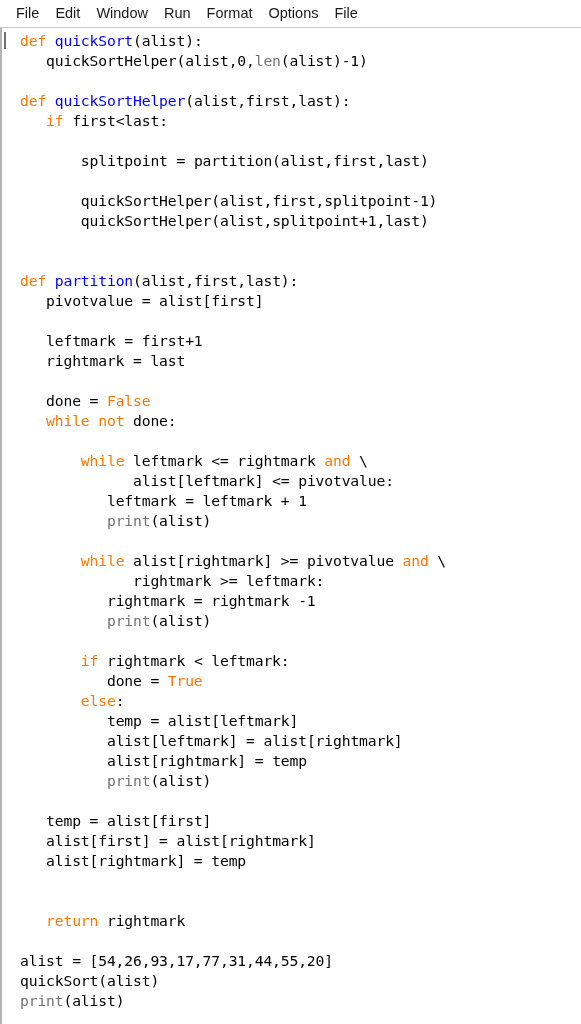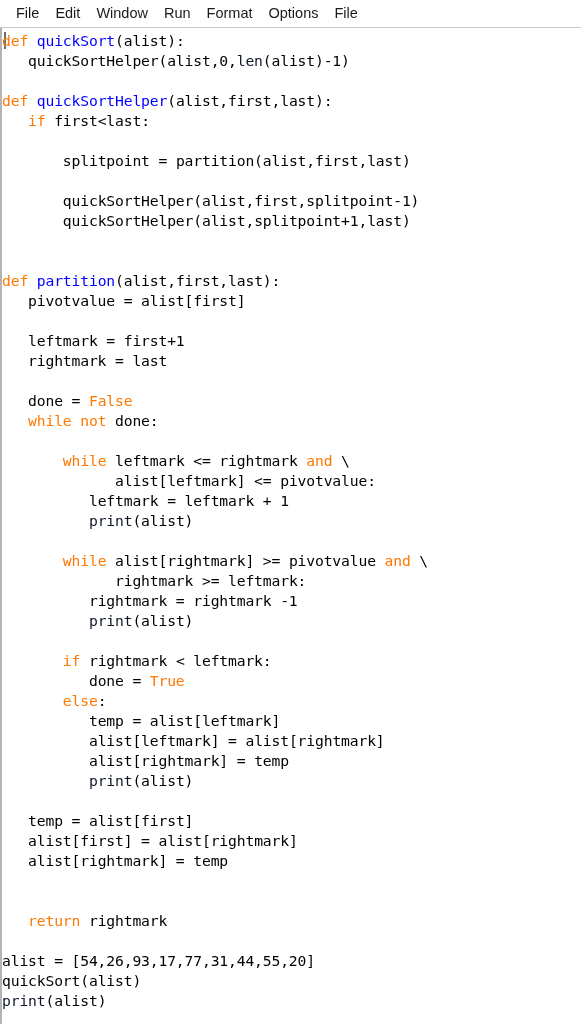--- a/index.html
+++ b/index.html
@@ -52,36 +52,36 @@
     background: #ffffff;
     border-left: 2px solid #b4b4b4;
     box-sizing: border-box;
     overflow: hidden;
   }
   #code {
     position: absolute;
     top: 0;
     left: 0;
     right: 16px;
-    padding: 3px 0 0 0;
+    padding: 3px 0 0 18px;
     margin: 0;
     font-family: "DejaVu Sans Mono", "Liberation Mono", monospace;
     font-size: 14.7px;
     line-height: 20px;
     white-space: pre;
     color: #000000;
     letter-spacing: -0.15px;
     tab-size: 4;
   }
   .ln { display: block; height: 20px; }
 
   
   .kw   { color: #ff7700; }          
   .fn   { color: #0000ff; }          
-  .bi   { color: #0f172a; }          
+  .bi   { color: #737373; }          
   .pl   { color: #000000; }          
 
   
   #caret {
     position: absolute;
     left: 2px;
     top: 4px;
     width: 2px;
     height: 17px;
     background: #707070;

